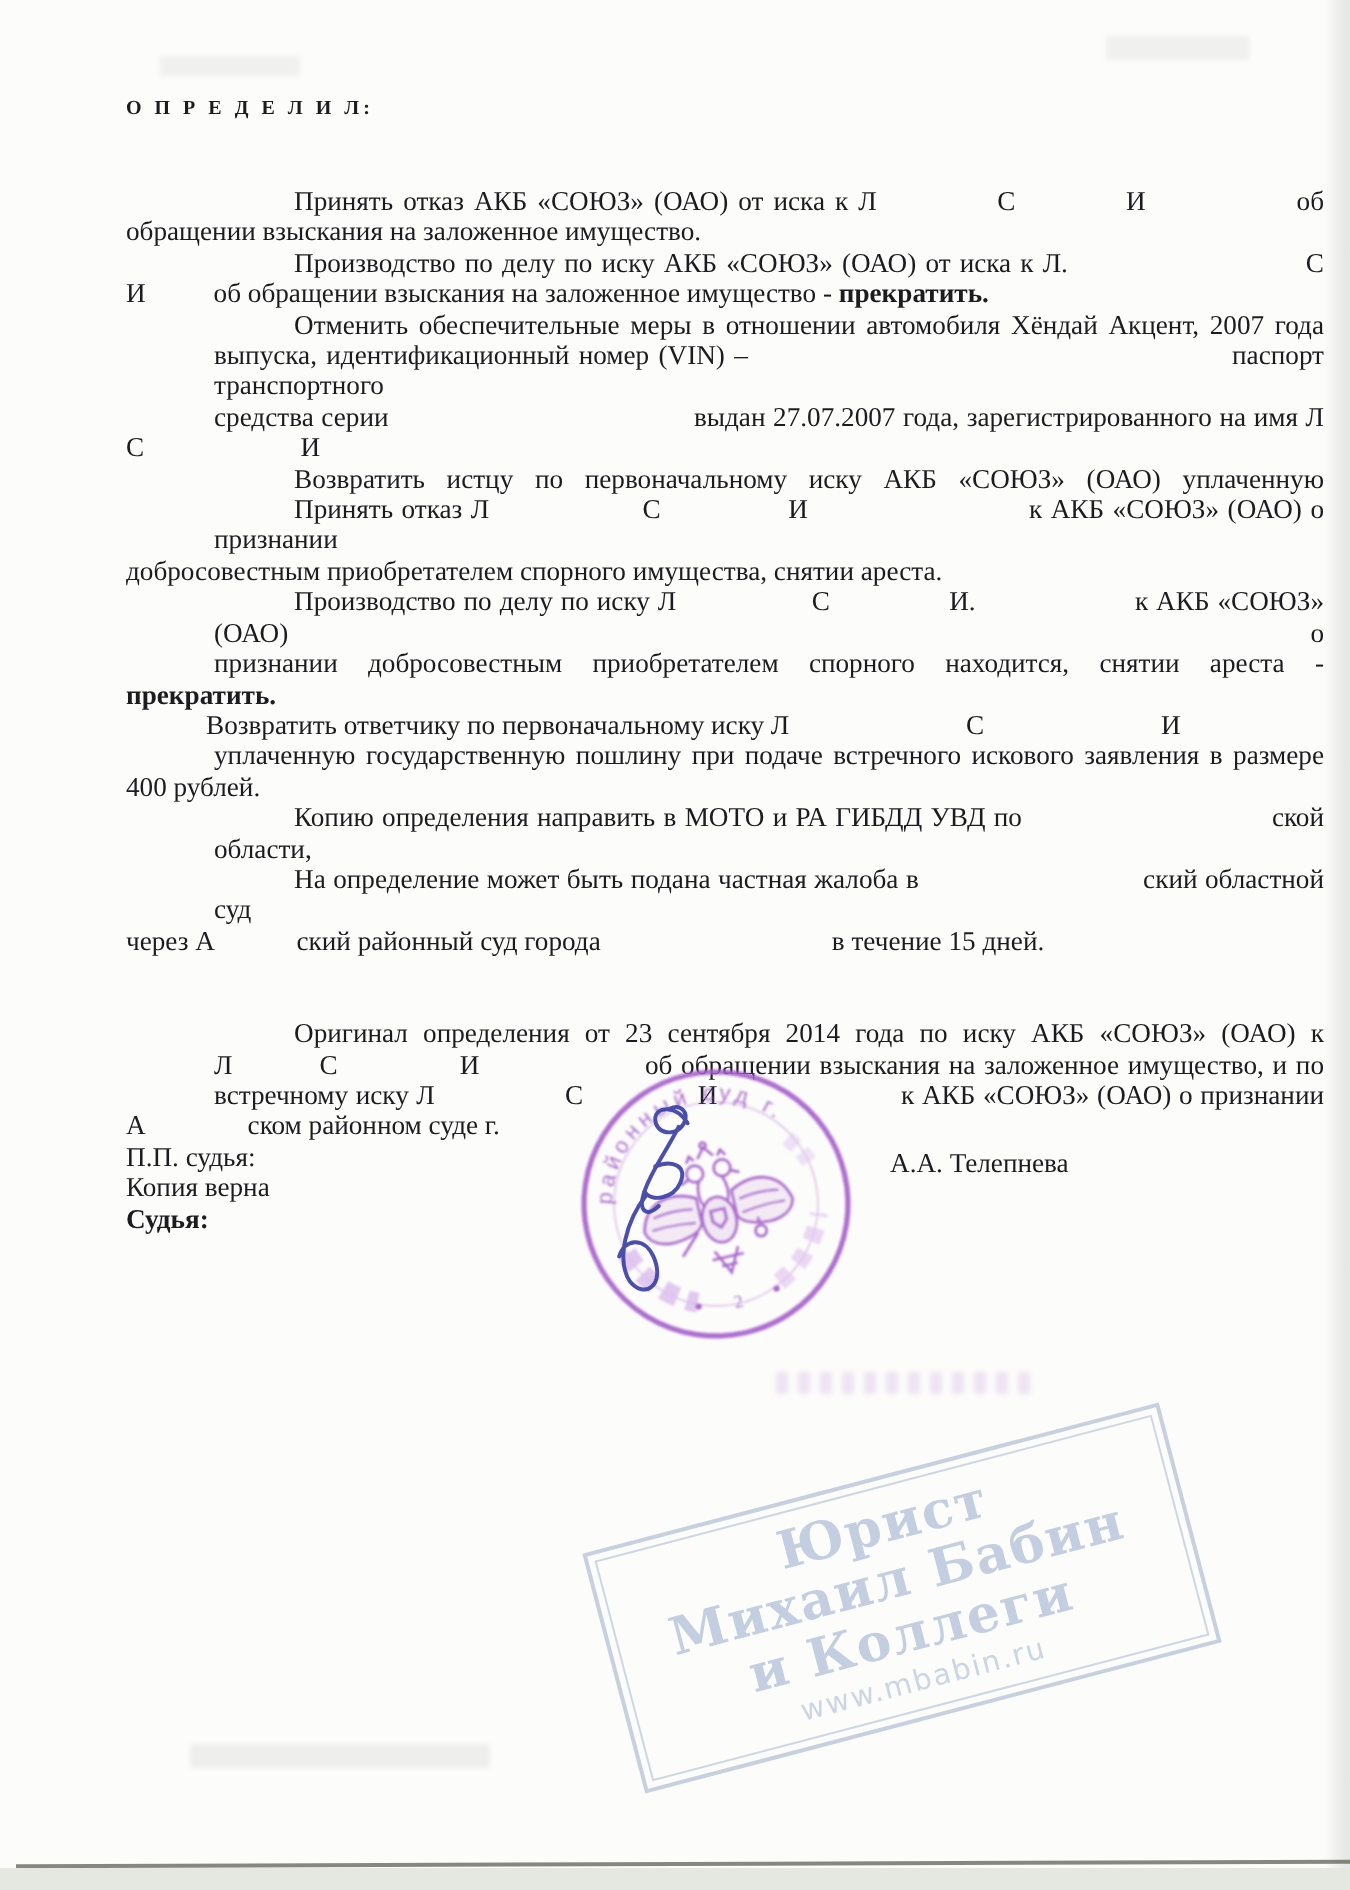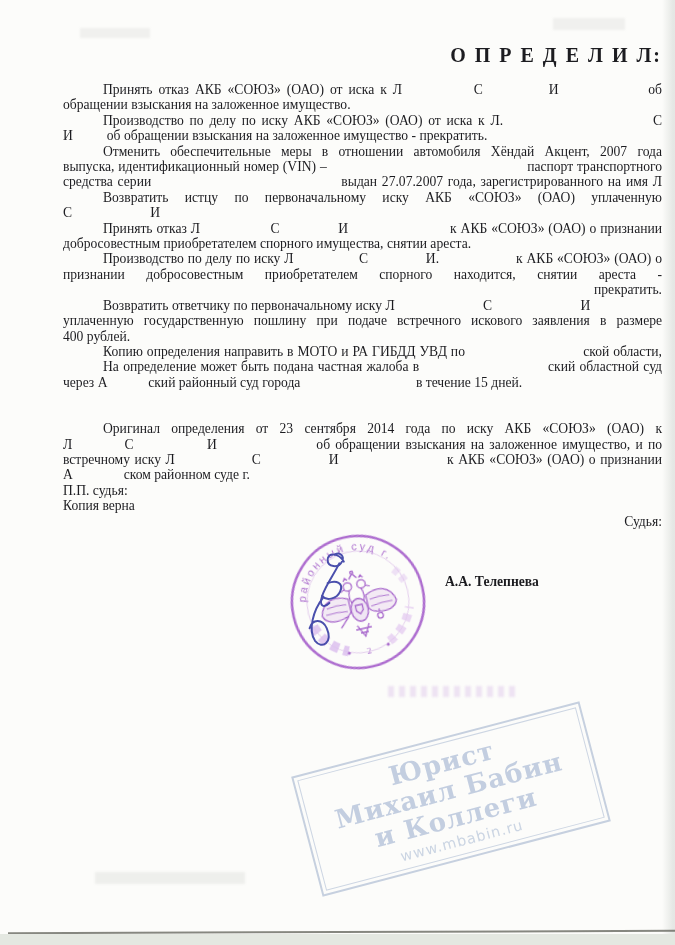--- a/index.html
+++ b/index.html
@@ -8,36 +8,36 @@
     position:relative; width:675px; height:945px;
     background:#fcfcfa; overflow:hidden;
     font-family:"Liberation Serif", serif;
     color:#1c1c20;
   }
   
   .content {
     position:absolute; left:63px; top:46px; width:599px;
   }
   .doc-title {
-    font-size:20px; font-weight:bold; letter-spacing:2px;
-    text-align:right; margin:0 0 18px 0; line-height:18px;
+    font-size:10px; font-weight:bold; letter-spacing:2px;
+    text-align:left; margin:0 0 29px 0; line-height:18px;
   }
   .ln {
     margin:0; font-size:13.6px; line-height:15.4px;
     white-space:normal;
   }
-  .ln.j  { text-align:justify; text-align-last:justify; }
+  .ln.j  { text-align:justify; text-align-last:justify;margin-left:44px; }
   .ln.ind{ text-indent:40px; }
-  .ln.b, .bold { font-weight:normal;text-align:right; }
+  .ln.b, .bold { font-weight:bold; }
   .gap-before   { margin-top:31px; }
   .gap-before-sm{ margin-top:0; }
   
   .judge-name {
     position:absolute; left:445px; top:574px;
-    font-size:13.6px; font-weight:bold;
+    font-size:13.6px; font-weight:normal;
   }
   
   .stamp { position:absolute; left:288px; top:532px; }
   .signature { position:absolute; left:297px; top:544px; }
   
   .wm {
     position:absolute; left:302px; top:737px; width:298px; height:124px;
     transform:rotate(-14.7deg);
     border:2px solid #c6d0df;
     box-sizing:border-box;
@@ -90,22 +90,22 @@
   <div class="content">
     <h1 class="doc-title">О П Р Е Д Е Л И Л:</h1>
 
     <p class="ln j ind"><span>Принять отказ АКБ «СОЮЗ» (ОАО) от иска к Л&nbsp;&nbsp;&nbsp;&nbsp;&nbsp;&nbsp;&nbsp;&nbsp;&nbsp;&nbsp;&nbsp;&nbsp;С&nbsp;&nbsp;&nbsp;&nbsp;&nbsp;&nbsp;&nbsp;&nbsp;&nbsp;&nbsp;&nbsp;И&nbsp;&nbsp;&nbsp;&nbsp;&nbsp;&nbsp;&nbsp;&nbsp;&nbsp;&nbsp;&nbsp;&nbsp;&nbsp;&nbsp;&nbsp;об</span></p>
     <p class="ln"><span>обращении взыскания на заложенное имущество.</span></p>
     <p class="ln j ind"><span>Производство по делу по иску АКБ «СОЮЗ» (ОАО) от иска к Л.&nbsp;&nbsp;&nbsp;&nbsp;&nbsp;&nbsp;&nbsp;&nbsp;&nbsp;&nbsp;&nbsp;&nbsp;&nbsp;&nbsp;&nbsp;&nbsp;&nbsp;&nbsp;&nbsp;&nbsp;&nbsp;&nbsp;&nbsp;&nbsp;&nbsp;&nbsp;С</span></p>
     <p class="ln"><span>И&nbsp;&nbsp;&nbsp;&nbsp;&nbsp;&nbsp;&nbsp;&nbsp;&nbsp;&nbsp;об обращении взыскания на заложенное имущество - </span><span class="bold">прекратить.</span></p>
     <p class="ln j ind"><span>Отменить обеспечительные меры в отношении автомобиля Хёндай Акцент, 2007 года</span></p>
     <p class="ln j"><span>выпуска, идентификационный номер (VIN) –&nbsp;&nbsp;&nbsp;&nbsp;&nbsp;&nbsp;&nbsp;&nbsp;&nbsp;&nbsp;&nbsp;&nbsp;&nbsp;&nbsp;&nbsp;&nbsp;&nbsp;&nbsp;&nbsp;&nbsp;&nbsp;&nbsp;&nbsp;&nbsp;&nbsp;&nbsp;&nbsp;&nbsp;&nbsp;&nbsp;&nbsp;&nbsp;&nbsp;&nbsp;&nbsp;&nbsp;&nbsp;&nbsp;&nbsp;&nbsp;&nbsp;&nbsp;&nbsp;&nbsp;&nbsp;&nbsp;&nbsp;&nbsp;&nbsp;&nbsp;&nbsp;&nbsp;паспорт транспортного</span></p>
     <p class="ln j"><span>средства серии&nbsp;&nbsp;&nbsp;&nbsp;&nbsp;&nbsp;&nbsp;&nbsp;&nbsp;&nbsp;&nbsp;&nbsp;&nbsp;&nbsp;&nbsp;&nbsp;&nbsp;&nbsp;&nbsp;&nbsp;&nbsp;&nbsp;&nbsp;&nbsp;&nbsp;&nbsp;&nbsp;&nbsp;&nbsp;&nbsp;&nbsp;&nbsp;&nbsp;&nbsp;&nbsp;&nbsp;&nbsp;&nbsp;&nbsp;&nbsp;выдан 27.07.2007 года, зарегистрированного на имя Л</span></p>
+    <p class="ln"><span>С&nbsp;&nbsp;&nbsp;&nbsp;&nbsp;&nbsp;&nbsp;&nbsp;&nbsp;&nbsp;&nbsp;&nbsp;&nbsp;&nbsp;&nbsp;&nbsp;&nbsp;&nbsp;&nbsp;&nbsp;&nbsp;&nbsp;&nbsp;И</span></p>
     <p class="ln j ind"><span>Возвратить истцу по первоначальному иску АКБ «СОЮЗ» (ОАО) уплаченную</span></p>
-    <p class="ln"><span>С&nbsp;&nbsp;&nbsp;&nbsp;&nbsp;&nbsp;&nbsp;&nbsp;&nbsp;&nbsp;&nbsp;&nbsp;&nbsp;&nbsp;&nbsp;&nbsp;&nbsp;&nbsp;&nbsp;&nbsp;&nbsp;&nbsp;&nbsp;И</span></p>
     <p class="ln j ind"><span>Принять отказ Л&nbsp;&nbsp;&nbsp;&nbsp;&nbsp;&nbsp;&nbsp;&nbsp;&nbsp;&nbsp;&nbsp;&nbsp;&nbsp;&nbsp;&nbsp;&nbsp;&nbsp;&nbsp;С&nbsp;&nbsp;&nbsp;&nbsp;&nbsp;&nbsp;&nbsp;&nbsp;&nbsp;&nbsp;&nbsp;&nbsp;&nbsp;&nbsp;&nbsp;И&nbsp;&nbsp;&nbsp;&nbsp;&nbsp;&nbsp;&nbsp;&nbsp;&nbsp;&nbsp;&nbsp;&nbsp;&nbsp;&nbsp;&nbsp;&nbsp;&nbsp;&nbsp;&nbsp;&nbsp;&nbsp;&nbsp;&nbsp;&nbsp;&nbsp;&nbsp;к АКБ «СОЮЗ» (ОАО) о признании</span></p>
     <p class="ln"><span>добросовестным приобретателем спорного имущества, снятии ареста.</span></p>
     <p class="ln j ind"><span>Производство по делу по иску Л&nbsp;&nbsp;&nbsp;&nbsp;&nbsp;&nbsp;&nbsp;&nbsp;&nbsp;&nbsp;&nbsp;&nbsp;&nbsp;&nbsp;&nbsp;&nbsp;&nbsp;С&nbsp;&nbsp;&nbsp;&nbsp;&nbsp;&nbsp;&nbsp;&nbsp;&nbsp;&nbsp;&nbsp;&nbsp;&nbsp;&nbsp;&nbsp;И.&nbsp;&nbsp;&nbsp;&nbsp;&nbsp;&nbsp;&nbsp;&nbsp;&nbsp;&nbsp;&nbsp;&nbsp;&nbsp;&nbsp;&nbsp;&nbsp;&nbsp;&nbsp;&nbsp;&nbsp;к АКБ «СОЮЗ» (ОАО) о</span></p>
     <p class="ln j"><span>признании добросовестным приобретателем спорного находится, снятии ареста -</span></p>
     <p class="ln b"><span>прекратить.</span></p>
     <p class="ln ind"><span>Возвратить ответчику по первоначальному иску Л&nbsp;&nbsp;&nbsp;&nbsp;&nbsp;&nbsp;&nbsp;&nbsp;&nbsp;&nbsp;&nbsp;&nbsp;&nbsp;&nbsp;&nbsp;&nbsp;&nbsp;&nbsp;&nbsp;&nbsp;&nbsp;&nbsp;&nbsp;&nbsp;&nbsp;&nbsp;С&nbsp;&nbsp;&nbsp;&nbsp;&nbsp;&nbsp;&nbsp;&nbsp;&nbsp;&nbsp;&nbsp;&nbsp;&nbsp;&nbsp;&nbsp;&nbsp;&nbsp;&nbsp;&nbsp;&nbsp;&nbsp;&nbsp;&nbsp;&nbsp;&nbsp;&nbsp;И</span></p>
     <p class="ln j"><span>уплаченную государственную пошлину при подаче встречного искового заявления в размере</span></p>
     <p class="ln"><span>400 рублей.</span></p>
     <p class="ln j ind"><span>Копию определения направить в МОТО и РА ГИБДД УВД по&nbsp;&nbsp;&nbsp;&nbsp;&nbsp;&nbsp;&nbsp;&nbsp;&nbsp;&nbsp;&nbsp;&nbsp;&nbsp;&nbsp;&nbsp;&nbsp;&nbsp;&nbsp;&nbsp;&nbsp;&nbsp;&nbsp;&nbsp;&nbsp;&nbsp;&nbsp;&nbsp;&nbsp;&nbsp;&nbsp;ской области,</span></p>
     <p class="ln j ind"><span>На определение может быть подана частная жалоба в&nbsp;&nbsp;&nbsp;&nbsp;&nbsp;&nbsp;&nbsp;&nbsp;&nbsp;&nbsp;&nbsp;&nbsp;&nbsp;&nbsp;&nbsp;&nbsp;&nbsp;&nbsp;&nbsp;&nbsp;&nbsp;&nbsp;&nbsp;&nbsp;&nbsp;&nbsp;&nbsp;&nbsp;&nbsp;&nbsp;ский областной суд</span></p>

